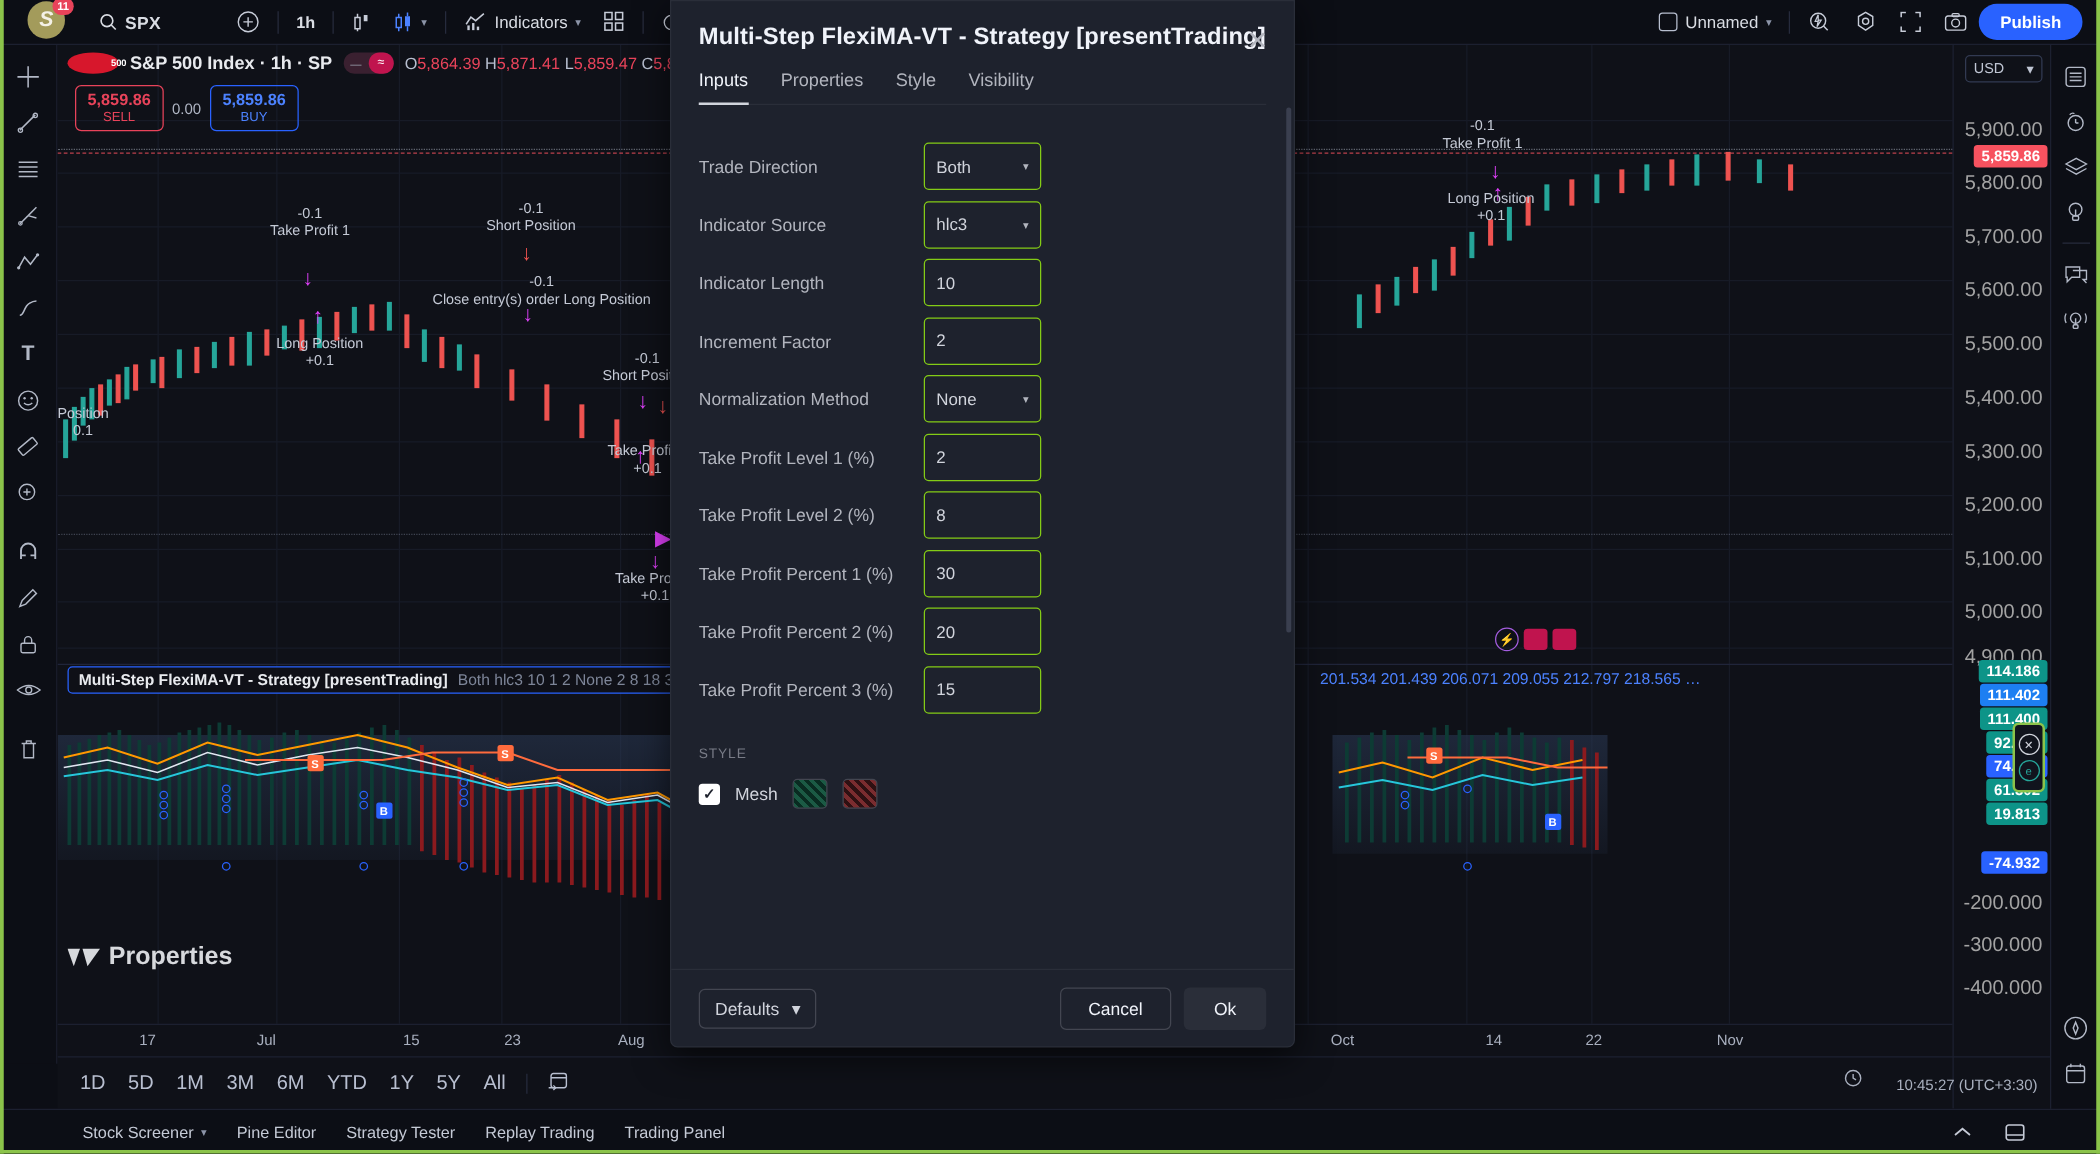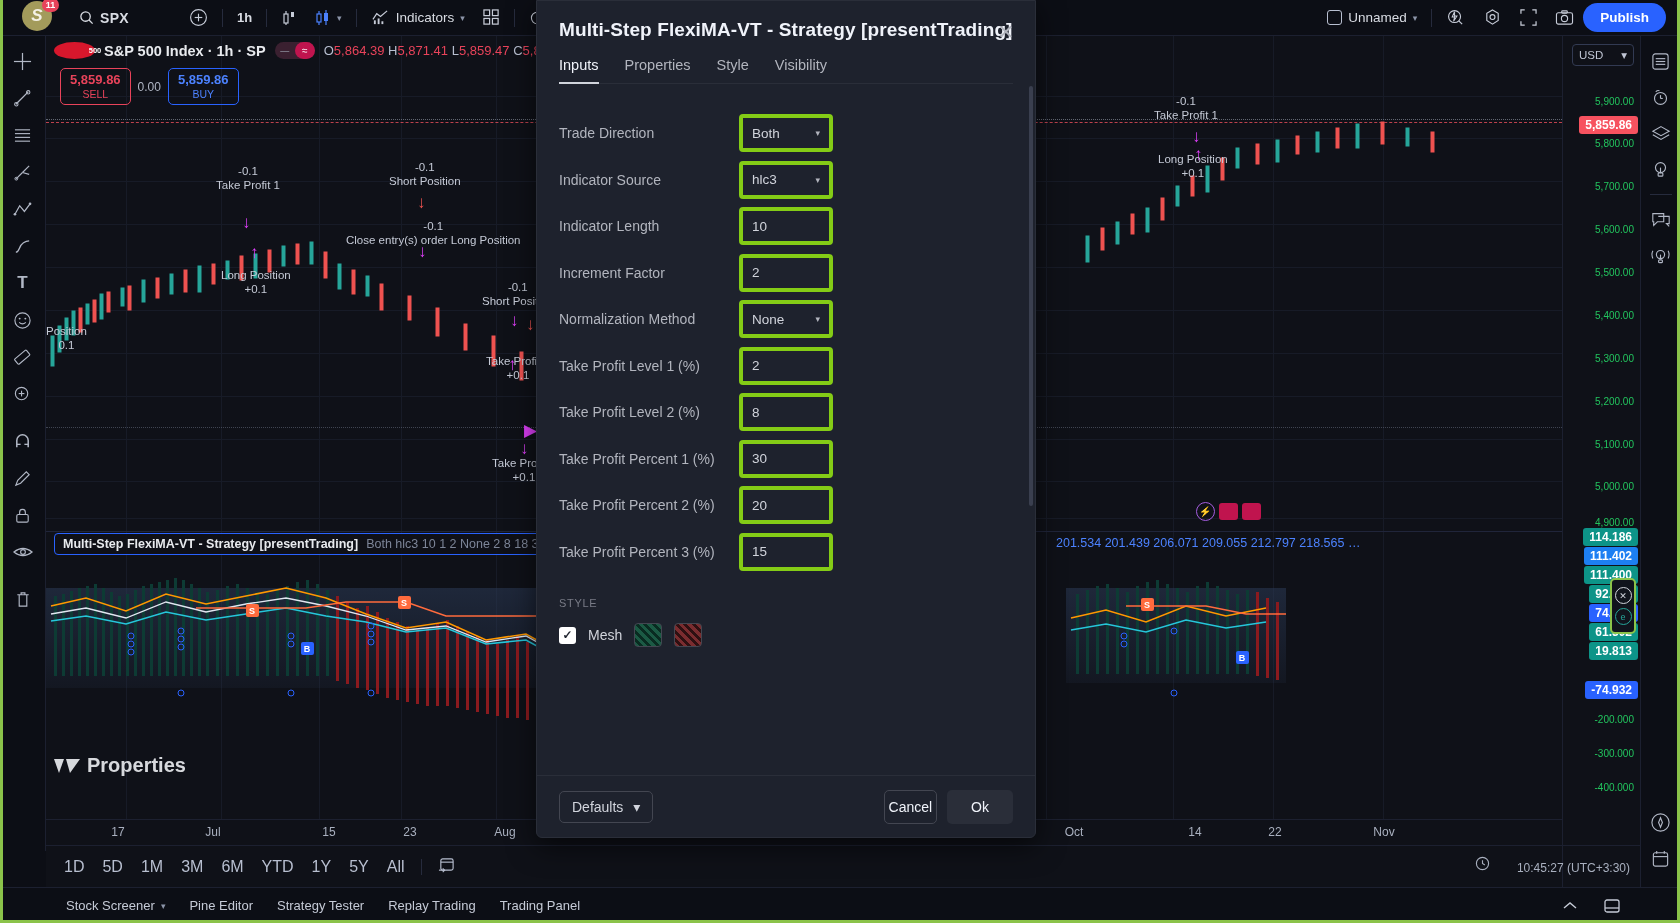--- a/index.html
+++ b/index.html
@@ -55,21 +55,21 @@
 
   .buysell { position:absolute; left:14px; top:32px; display:flex; align-items:center; gap:7px; z-index:5; }
   .bs-box { border-radius:5px; padding:4px 9px; text-align:center; line-height:1.15; font-size:13px; font-weight:bold;}
   .bs-sell { border:1px solid #e8435a; color:#e8435a; }
   .bs-buy { border:1px solid #2962ff; color:#4c82ff; }
   .bs-box small { display:block; font-size:10.5px; font-weight:normal; }
   .bs-mid { font-size:12px; color:#b0b6c4; }
 
   
   .pscale { position:absolute; right:0; top:0; width:78px; height:100%; border-left:1px solid #1c2030; }
-  .p-lab { position:absolute; right:6px; font-size:10px; color:#22c55e; white-space:nowrap; }
+  .p-lab { position:absolute; right:6px; font-size:16px; color:#a3a3a3; white-space:nowrap; }
   .p-tag { position:absolute; right:2px; font-size:12px; font-weight:bold; color:#fff; padding:2px 6px; border-radius:3px; white-space:nowrap;}
   .usd-sel { position:absolute; right:6px; top:8px; width:62px; height:22px; border:1px solid #323a52;
     border-radius:4px; display:flex; align-items:center; justify-content:space-between; padding:0 6px;
     font-size:11.5px; color:#c0c6d4; cursor:pointer; }
 
   
   .tscale { position:absolute; left:0; right:78px; bottom:42px; height:26px; border-top:1px solid #1c2030; }
   .t-lab { position:absolute; top:5px; font-size:12px; color:#a9b0bf; transform:translateX(-50%); }
   .rangebar { position:absolute; left:0; right:0; bottom:0; height:42px; border-top:1px solid #1c2030;
     display:flex; align-items:center; gap:2px; padding-left:10px; }
@@ -108,40 +108,40 @@
   .dlg-close { position:absolute; right:16px; top:18px; width:26px; height:26px; border-radius:4px;
     display:flex; align-items:center; justify-content:center; color:#b2b5be; cursor:pointer; font-size:20px; }
   .tabs { display:flex; gap:26px; padding:16px 22px 0 22px; border-bottom:1px solid #2a2e39; }
   .tab { font-size:14.5px; color:#b2b5be; padding-bottom:10px; cursor:pointer; position:relative; }
   .tab.active { color:#f0f3fa; font-weight:normal; }
   .tab.active:after { content:""; position:absolute; left:0; right:0; bottom:-1px; height:2px; background:#d1d4dc; }
   .dlg-body { flex:1; overflow:hidden; padding:26px 22px 0 22px; position:relative; }
   .scrollthumb { position:absolute; right:2px; top:2px; width:4px; height:420px; border-radius:2px; background:#3a3f4f; }
   .frow { display:flex; align-items:center; height:46.5px; }
   .flabel { width:180px; font-size:14px; color:#b2b5be; }
-  .fctl { width:94px; height:38px; background:#1e222d; border:4px solid #84cc16; border-radius:4px;
+  .fctl { width:94px; height:38px; background:#1e222d; border:1px solid #84cc16; border-radius:4px;
     display:flex; align-items:center; padding:0 9px; font-size:13.5px; color:#d1d4dc; cursor:text; }
   .fctl.select { justify-content:space-between; cursor:pointer; }
   .fctl .cv { font-size:9px; color:#b2b5be; }
   .sect-title { font-size:11px; color:#787b86; letter-spacing:.7px; margin:22px 0 14px 0; }
   .styrow { display:flex; align-items:center; gap:12px; }
   .cbx { width:17px; height:17px; background:#fff; border-radius:3px; display:flex; align-items:center;
     justify-content:center; color:#1e222d; font-size:12px; font-weight:bold; cursor:pointer; }
   .cbx-lab { font-size:14px; color:#d1d4dc; }
   .swatch { width:28px; height:24px; border:1px solid #434651; border-radius:4px; cursor:pointer; }
   .sw-green { background:
       repeating-conic-gradient(#0b3b2e 0% 25%, #16archive 0% 50%); background-color:#0e3a2c;
       background-image: repeating-linear-gradient(45deg,#1b5a44 0 3px,#092b21 3px 6px); }
   .sw-red { background-color:#4a1a1c;
       background-image: repeating-linear-gradient(45deg,#7a2c2f 0 3px,#2e1012 3px 6px); }
   .dlg-foot { height:62px; border-top:1px solid #2a2e39; display:flex; align-items:center;
     padding:0 22px; gap:10px; }
   .btn { border-radius:5px; font-size:14px; cursor:pointer; display:flex; align-items:center; justify-content:center;}
   .btn-def { height:32px; padding:0 12px; border:1px solid #434651; color:#d1d4dc; gap:10px; }
-  .btn-cancel { height:34px; padding:0 4px; border:1px solid #434651; color:#f0f3fa; }
+  .btn-cancel { height:34px; padding:0 22px; border:1px solid #434651; color:#f0f3fa; }
   .btn-ok { height:34px; padding:0 24px; background:#2a2e39; color:#f0f3fa; }
   .foot-right { margin-left:auto; display:flex; gap:10px; }
 
   .float-badge { position:absolute; right:44px; top:578px; width:26px; height:56px; border:2px solid #8bc34a;
     border-radius:5px; background:#11141d; display:flex; flex-direction:column; align-items:center;
     justify-content:center; gap:4px; z-index:30; }
   .fb-ic { width:17px; height:17px; border-radius:50%; border:1.5px solid #d1d4dc; display:flex;
     align-items:center; justify-content:center; font-size:9px; color:#d1d4dc;}
   .fb-ic.teal { border-color:#26a69a; color:#26a69a; }
   .greenedge { position:absolute; left:0; top:0; width:3px; height:923px; background:#8bc34a; z-index:90; }

